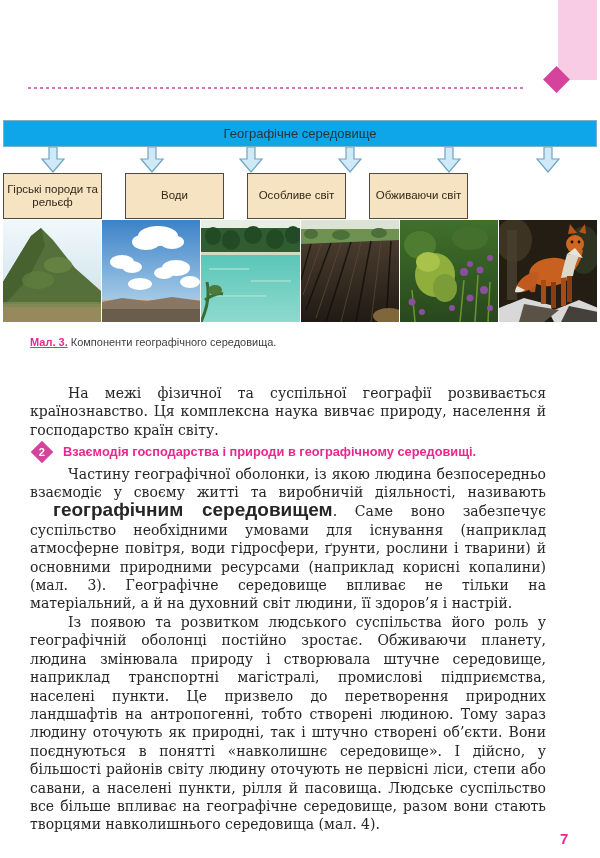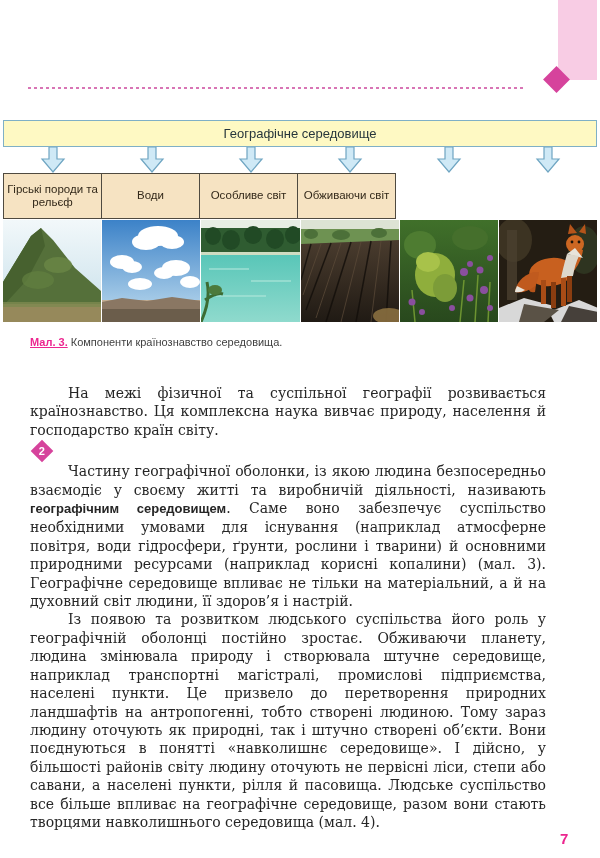--- a/index.html
+++ b/index.html
@@ -20,27 +20,27 @@
     position: absolute; left: 547px; top: 70px; width: 19px; height: 19px;
     background: #d6439c; transform: rotate(45deg);
   }
   .dotted-rule {
     position: absolute; left: 28px; top: 87px; width: 498px; height: 2px;
     background: repeating-linear-gradient(90deg, #d875b5 0 3px, transparent 3px 6px);
   }
   
   .figure { position: absolute; left: 3px; top: 120px; width: 594px; }
   .fig-header {
-    height: 27px; background: #fef9c3; border: 1px solid #7fb0c6;
+    height: 27px; background: #0ea5e9; border: 1px solid #7fb0c6;
     display: flex; align-items: center; justify-content: center;
     font-family: "Liberation Sans", sans-serif; font-size: 13px; color: #27363c;
   }
   .arrow-row { display: flex; height: 26px; }
   .arrow-cell { width: 99px; display: flex; justify-content: center; }
-  .label-row { display: flex; }
+  .label-row { display: flex; gap: 24px; }
   .label-box {
     width: 99px; height: 46px; background: #f6e3c2;
     border: 1px solid #4f4a40; margin-left: -1px;
     display: flex; align-items: center; justify-content: center; text-align: center;
     font-family: "Liberation Sans", sans-serif; font-size: 11.5px; line-height: 13.5px;
     color: #33291a; padding: 2px;
   }
   .label-box:first-child { margin-left: 0; }
   .photo-row { display: flex; margin-top: 1px; }
   .photo-cell { width: 99px; height: 102px; margin-left: 1px; overflow: hidden; }
@@ -52,21 +52,21 @@
     font-family: "Liberation Sans", sans-serif; font-size: 11px; color: #3f3f3f;
   }
   .fig-caption .cap-label { color: #ec268f; font-weight: bold; text-decoration: underline; }
   
   .bodytext {
     position: absolute; left: 30px; top: 384px; width: 516px;
     font-size: 14px; line-height: 18.4px; color: #262626;
     text-align: justify;
   }
   .bodytext p { text-indent: 38px; }
-  .bold-term { font-weight: bold; font-family: "Liberation Sans", sans-serif; font-size: 13px; }
+  .bold-term { font-weight: bold; font-family: "Liberation Sans", sans-serif; font-size: 19px; margin-left: 23px; }
   .section-heading {
     display: flex; align-items: center; gap: 13px;
     margin: 4px 0 3px 0;
     font-family: "Liberation Sans", sans-serif; font-size: 12.8px; font-weight: bold;
     color: #ec268f;
   }
   .num-diamond {
     flex: 0 0 auto; width: 16px; height: 16px; background: #d6439c;
     transform: rotate(45deg); margin-left: 4px;
     display: flex; align-items: center; justify-content: center;
@@ -318,30 +318,31 @@
         <rect x="68" y="56" width="5" height="26" fill="#8a3d10"></rect>
 
         <path d="M34 52 Q18 58 16 72 Q26 74 36 66 Q40 58 40 52 Z" fill="#c05a1e"></path>
         <path d="M18 66 Q16 70 16 72 Q22 73 26 70 Z" fill="#e8e4da"></path>
       </svg>
     </div>
   </div>
 </div>
 
 <div class="fig-caption">
-  <span class="cap-label">Мал. 3.</span><span> Компоненти країнознавство середовища.</span>
+  <span class="cap-label">Мал. 3.</span><span> Компоненти географічного середовища.</span>
 </div>
 
 <div class="bodytext">
   <p>На межі фізичної та суспільної географії розвивається країнознавство. Ця комплексна наука вивчає природу, населення й господарство країн світу.</p>
 
   <div class="section-heading">
     <div class="num-diamond">
       <span>2</span>
     </div>
+    <span>Взаємодія господарства і природи в географічному середовищі.</span>
   </div>
 
   <p><span>Частину географічної оболонки, із якою людина безпосередньо взаємодіє у своєму житті та виробничій діяльності, називають </span><span class="bold-term">географічним середовищем</span><span>. Саме воно забезпечує суспільство необхідними умовами для існування (наприклад атмосферне повітря, води гідросфери, ґрунти, рослини і тварини) й основними природними ресурсами (наприклад корисні копалини) (мал. 3). Географічне середовище впливає не тільки на матеріальний, а й на духовний світ людини, її здоров’я і настрій.</span></p>
 
   <p>Із появою та розвитком людського суспільства його роль у географічній оболонці постійно зростає. Обживаючи планету, людина змінювала природу і створювала штучне середовище, наприклад транспортні магістралі, промислові підприємства, населені пункти. Це призвело до перетворення природних ландшафтів на антропогенні, тобто створені людиною. Тому зараз людину оточують як природні, так і штучно створені об’єкти. Вони поєднуються в понятті «навколишнє середовище». І дійсно, у більшості районів світу людину оточують не первісні ліси, степи або савани, а населені пункти, рілля й пасовища. Людське суспільство все більше впливає на географічне середовище, разом вони стають творцями навколишнього середовища (мал. 4).</p>
 </div>
 
 <div class="page-number">7</div>
 
 </body></html>

